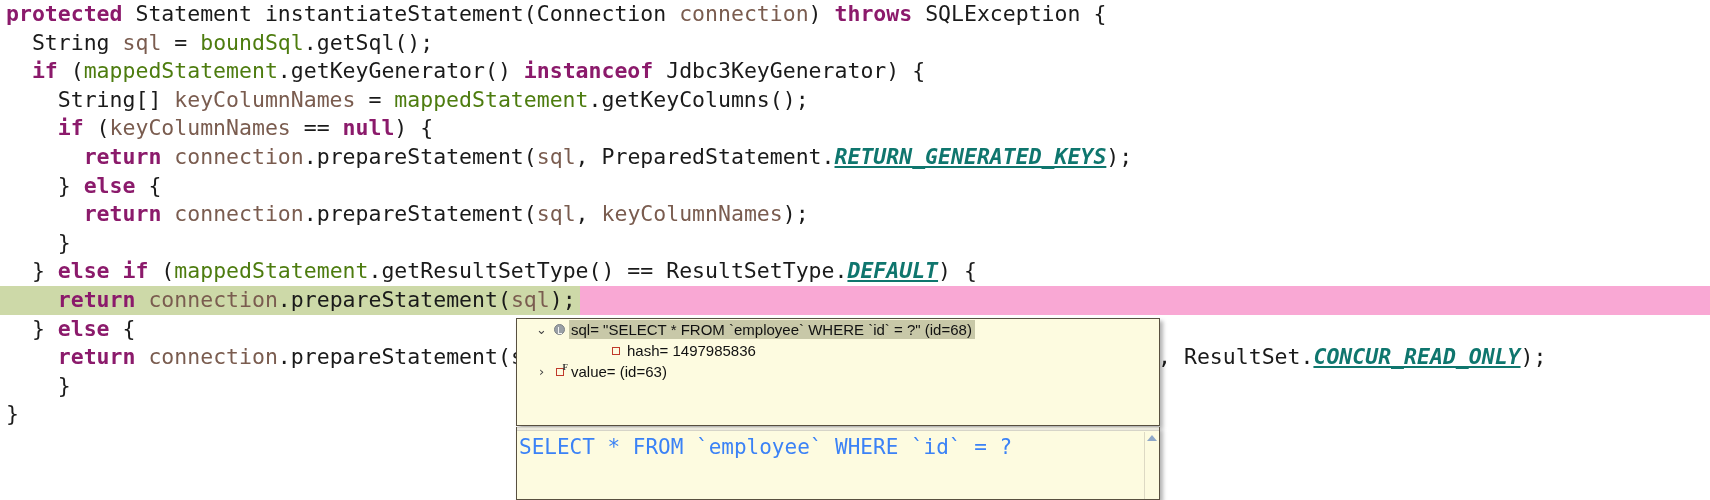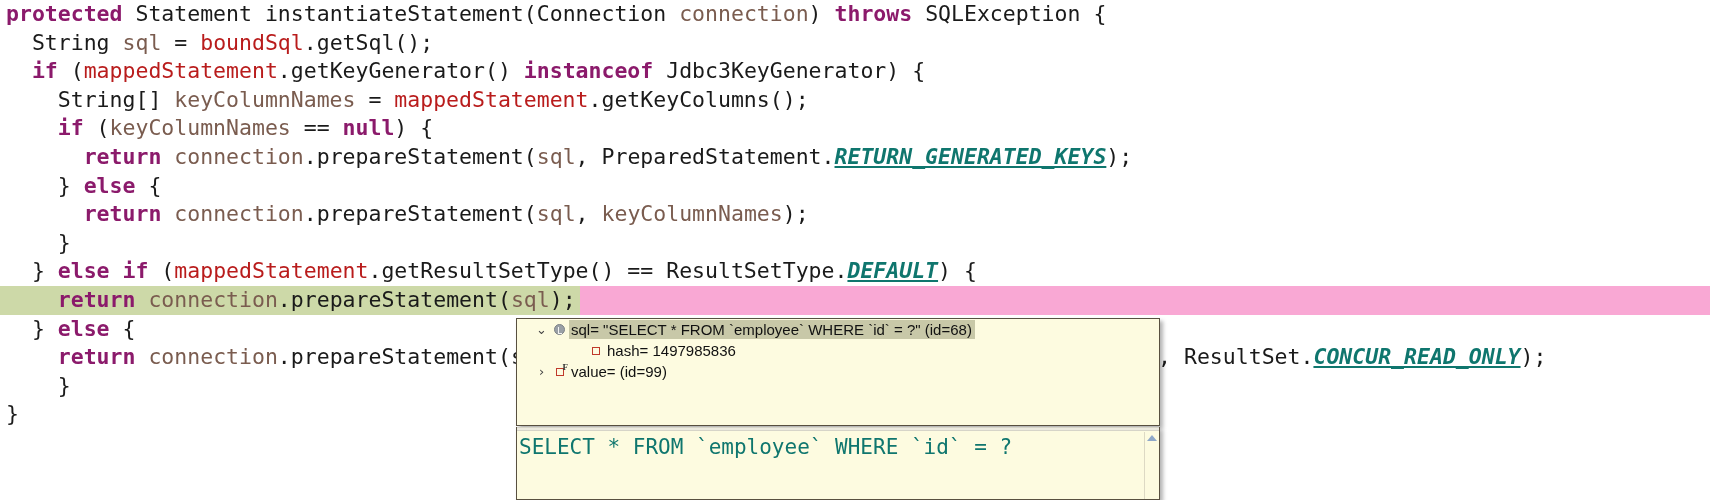--- a/index.html
+++ b/index.html
@@ -30,21 +30,21 @@
     position:absolute;left:0;top:0;bottom:0;width:580px;
     background:#cdd9a8;
     z-index:0;
   }
   .line.exec .code{position:relative;z-index:1;}
   .code{display:inline-block;}
 
   
   .kw    {color:#8b1a6b;font-weight:bold;}          
   .plain {color:#1a1a1a;}                            
-  .fld   {color:#b91c1c;}                            
+  .fld   {color:#4d7c0f;}                            
   .par   {color:#7a5c4f;}                            
   .cst   {color:#0f766e;font-weight:bold;font-style:italic;text-decoration:underline;}
 
   
   #popup{
     position:absolute;
     left:516px;top:318px;
     width:644px;height:108px;
     background:#fdfbe0;
     border:1px solid #585040;
@@ -102,21 +102,21 @@
     box-sizing:border-box;
     overflow:hidden;
   }
   #sqlsep{
     position:absolute;left:0;top:0;width:100%;height:4px;background:#eceae0;
     border-top:1px solid #d6d4c8;border-bottom:1px solid #d6d4c8;box-sizing:border-box;
   }
   #sqltext{
     position:absolute;left:2px;top:8px;
     font-family:"DejaVu Sans Mono","Liberation Mono",monospace;
-    font-size:21px;color:#0f766e;white-space:pre;
+    font-size:21px;color:#3b82f6;white-space:pre;
   }
   #sqlscroll{
     position:absolute;right:0;top:5px;bottom:0;width:15px;
     background:#fdfbe0;border-left:1px solid #ddd9c4;
     box-sizing:border-box;
   }
   #sqlscroll .arrow{
     position:absolute;left:2px;top:3px;width:0;height:0;
     border-left:5px solid transparent;border-right:5px solid transparent;
     border-bottom:6px solid #8fa8c8;
@@ -128,33 +128,33 @@
 <div id="editor"><div class="line"><span class="code"><span class="kw">protected</span><span class="plain"> </span><span class="plain">Statement</span><span class="plain"> </span><span class="plain">instantiateStatement</span><span class="plain">(</span><span class="plain">Connection</span><span class="plain"> </span><span class="par">connection</span><span class="plain">) </span><span class="kw">throws</span><span class="plain"> </span><span class="plain">SQLException</span><span class="plain"> {</span></span></div><div class="line"><span class="code"><span class="plain">  </span><span class="plain">String</span><span class="plain"> </span><span class="par">sql</span><span class="plain"> = </span><span class="fld">boundSql</span><span class="plain">.</span><span class="plain">getSql</span><span class="plain">();</span></span></div><div class="line"><span class="code"><span class="plain">  </span><span class="kw">if</span><span class="plain"> (</span><span class="fld">mappedStatement</span><span class="plain">.</span><span class="plain">getKeyGenerator</span><span class="plain">() </span><span class="kw">instanceof</span><span class="plain"> </span><span class="plain">Jdbc3KeyGenerator</span><span class="plain">) {</span></span></div><div class="line"><span class="code"><span class="plain">    </span><span class="plain">String[] </span><span class="par">keyColumnNames</span><span class="plain"> = </span><span class="fld">mappedStatement</span><span class="plain">.</span><span class="plain">getKeyColumns</span><span class="plain">();</span></span></div><div class="line"><span class="code"><span class="plain">    </span><span class="kw">if</span><span class="plain"> (</span><span class="par">keyColumnNames</span><span class="plain"> == </span><span class="kw">null</span><span class="plain">) {</span></span></div><div class="line"><span class="code"><span class="plain">      </span><span class="kw">return</span><span class="plain"> </span><span class="par">connection</span><span class="plain">.</span><span class="plain">prepareStatement</span><span class="plain">(</span><span class="par">sql</span><span class="plain">, </span><span class="plain">PreparedStatement</span><span class="plain">.</span><span class="cst">RETURN_GENERATED_KEYS</span><span class="plain">);</span></span></div><div class="line"><span class="code"><span class="plain">    </span><span class="plain">} </span><span class="kw">else</span><span class="plain"> {</span></span></div><div class="line"><span class="code"><span class="plain">      </span><span class="kw">return</span><span class="plain"> </span><span class="par">connection</span><span class="plain">.</span><span class="plain">prepareStatement</span><span class="plain">(</span><span class="par">sql</span><span class="plain">, </span><span class="par">keyColumnNames</span><span class="plain">);</span></span></div><div class="line"><span class="code"><span class="plain">    </span><span class="plain">}</span></span></div><div class="line"><span class="code"><span class="plain">  </span><span class="plain">} </span><span class="kw">else</span><span class="plain"> </span><span class="kw">if</span><span class="plain"> (</span><span class="fld">mappedStatement</span><span class="plain">.</span><span class="plain">getResultSetType</span><span class="plain">() == </span><span class="plain">ResultSetType</span><span class="plain">.</span><span class="cst">DEFAULT</span><span class="plain">) {</span></span></div><div class="line exec"><div class="execfill"></div><span class="code"><span class="plain">    </span><span class="kw">return</span><span class="plain"> </span><span class="par">connection</span><span class="plain">.</span><span class="plain">prepareStatement</span><span class="plain">(</span><span class="par">sql</span><span class="plain">);</span></span></div><div class="line"><span class="code"><span class="plain">  </span><span class="plain">} </span><span class="kw">else</span><span class="plain"> {</span></span></div><div class="line"><span class="code"><span class="plain">    </span><span class="kw">return</span><span class="plain"> </span><span class="par">connection</span><span class="plain">.</span><span class="plain">prepareStatement</span><span class="plain">(</span><span class="plain" style="color: rgb(26, 26, 26);">sql, mappedStatement.getResultSetType().getValue()</span><span class="plain">, </span><span class="plain">ResultSet</span><span class="plain">.</span><span class="cst">CONCUR_READ_ONLY</span><span class="plain">);</span></span></div><div class="line"><span class="code"><span class="plain">    </span><span class="plain">}</span></span></div><div class="line"><span class="code"><span class="plain">}</span></span></div></div>
 
 <div id="popup">
     <div class="trow selected" style="padding-left: 16px;">
       <span class="tw"><span class="chev">⌄</span></span>
       <span class="ticon">
         <span class="ic-field"></span>
       </span>
       <span class="tlabel">sql= "SELECT * FROM `employee` WHERE `id` = ?" (id=68)</span>
     </div>
-    <div class="trow" style="padding-left: 52px;">
+    <div class="trow" style="padding-left: 72px;">
       <span class="tw"></span>
       <span class="ticon">
         <span class="ic-prim"></span>
       </span>
       <span class="tlabel">hash= 1497985836</span>
     </div>
     <div class="trow" style="padding-left: 16px;">
       <span class="tw"><span class="chev">›</span></span>
       <span class="ticon">
         <span class="ic-primf"></span>
       </span>
-      <span class="tlabel">value= (id=99)</span>
+      <span class="tlabel">value= (id=63)</span>
     </div>
   </div>
 
 <div id="sqlpanel">
   <div id="sqlsep"></div>
   <div id="sqltext">SELECT * FROM `employee` WHERE `id` = ?</div>
   <div id="sqlscroll">
     <div class="arrow"></div>
   </div>
 </div>

